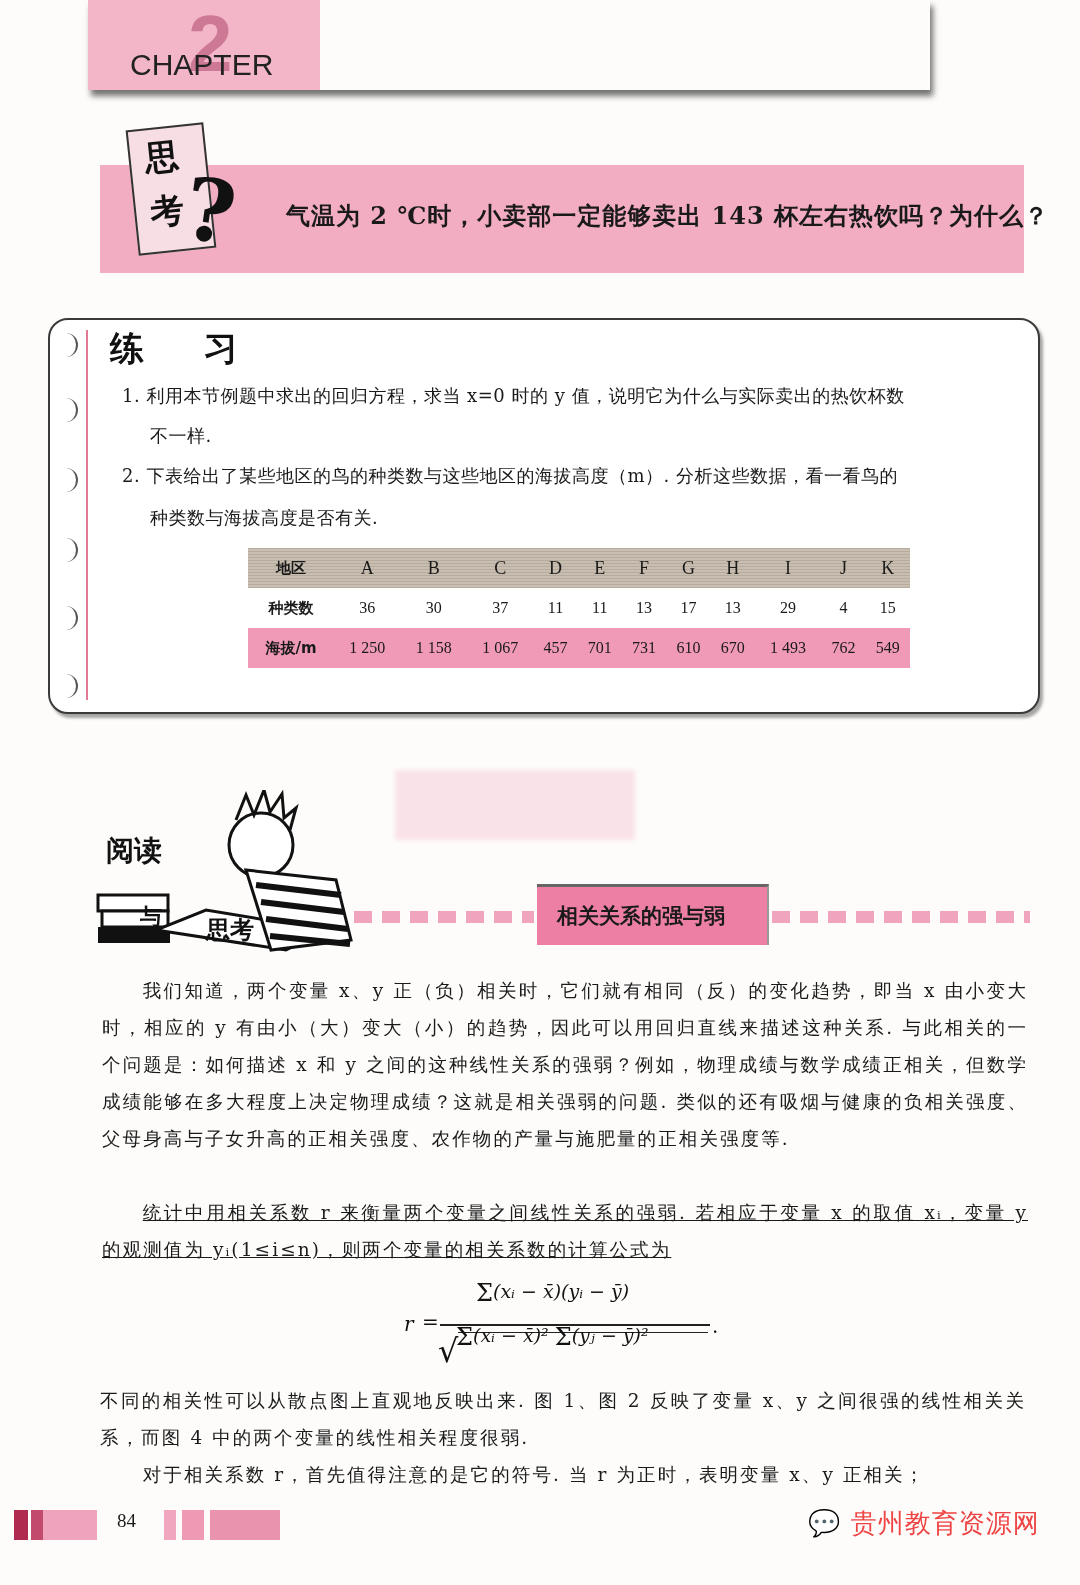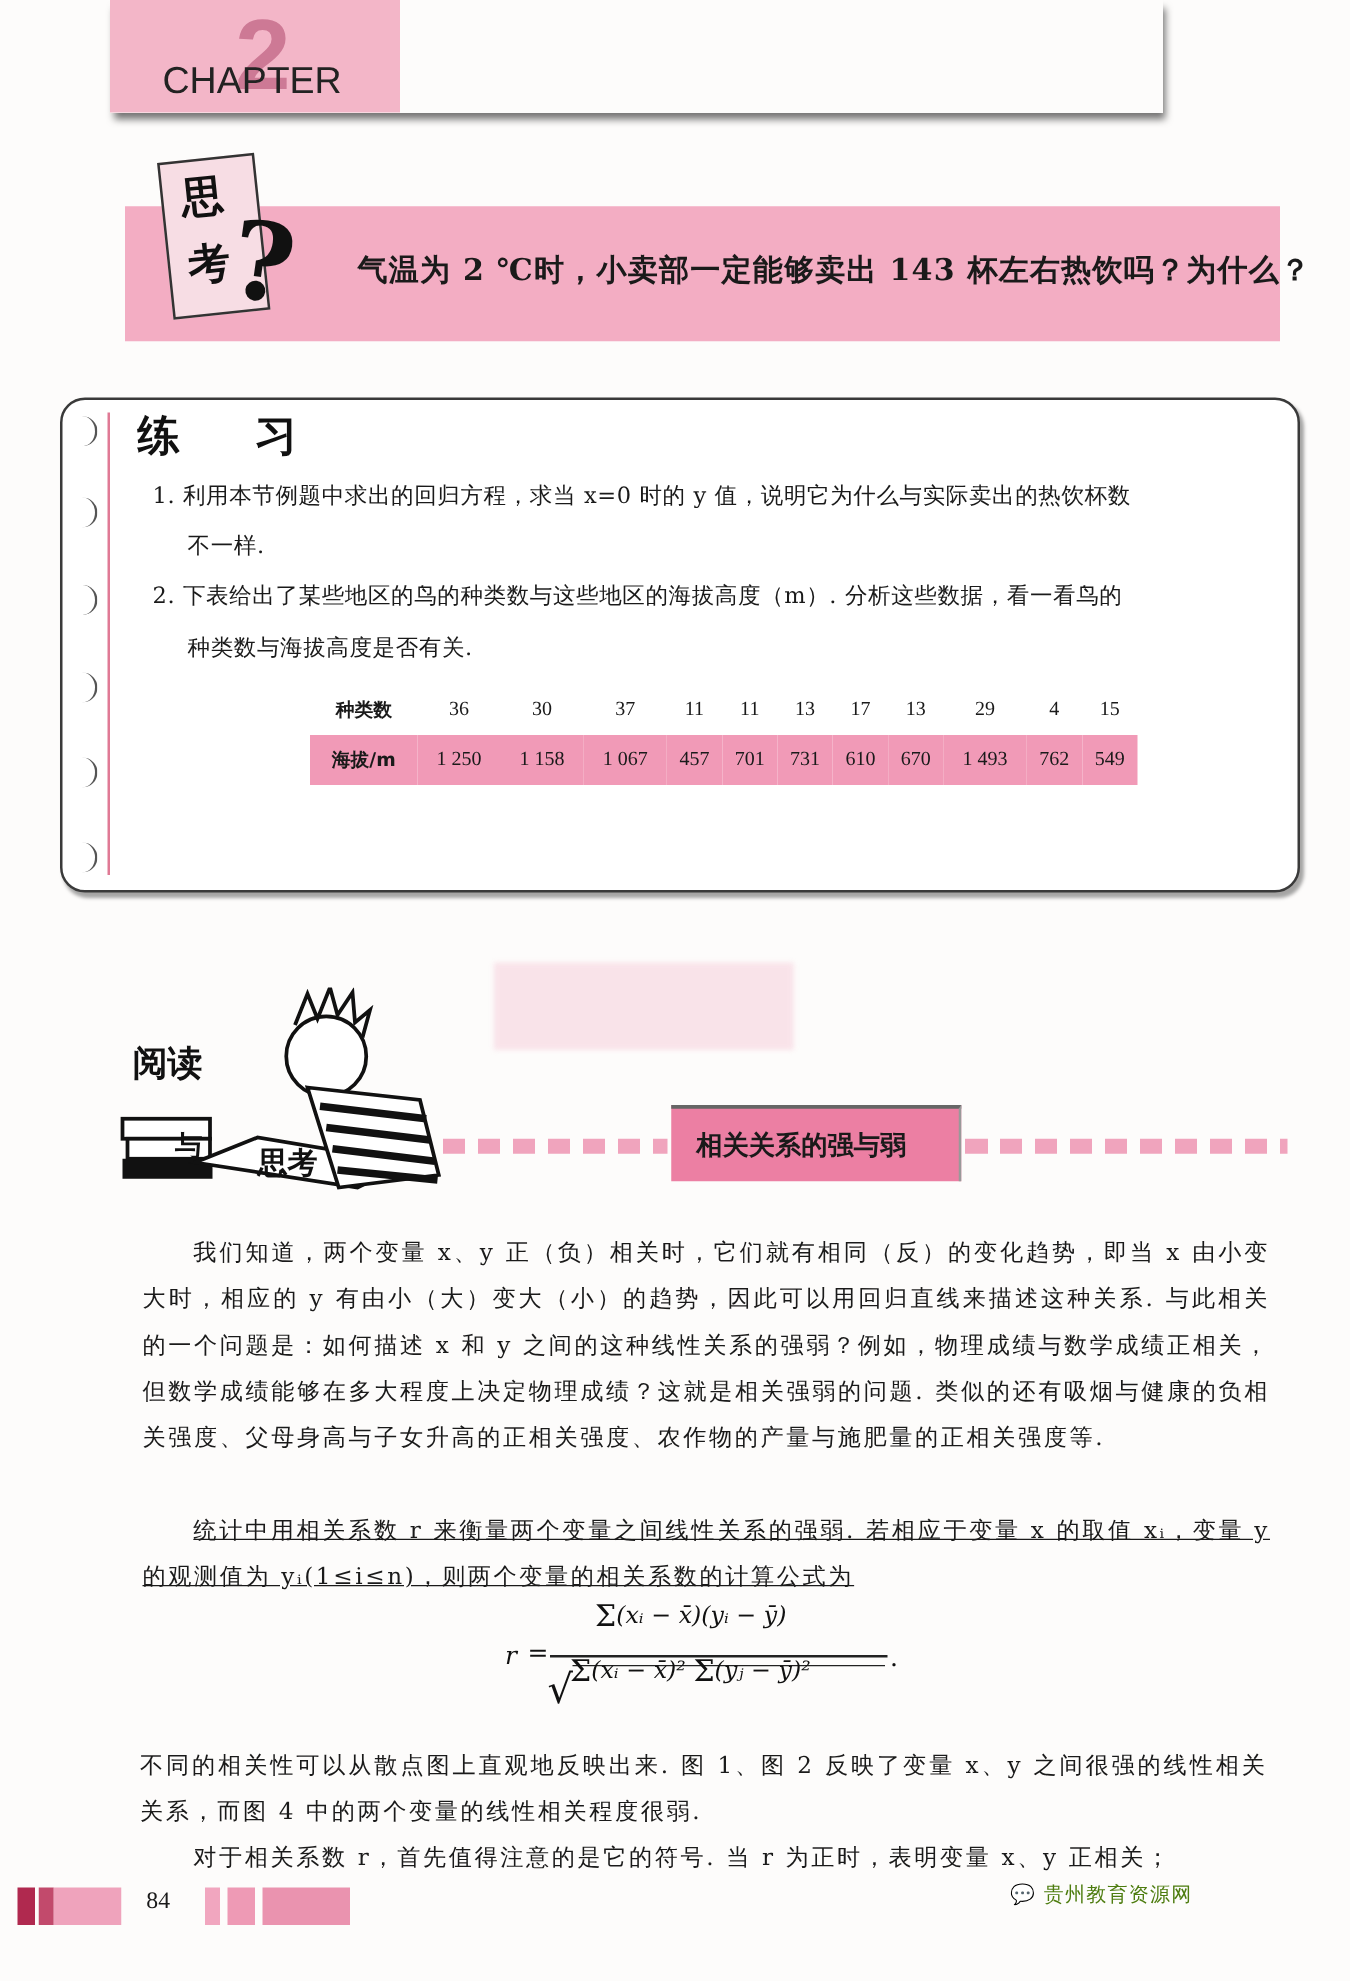--- a/index.html
+++ b/index.html
@@ -113,41 +113,41 @@
     .section-tag span {
       position: absolute; left: 20px; top: 15px;
       font-family: "DejaVu Sans", sans-serif; font-weight: bold; font-size: 21px; color: #1a1a1a;
     }
 
     
     .para {
       left: 98px; width: 934px; font-size: 18.5px; line-height: 37px;
       letter-spacing: 2.1px; text-align: justify; color: #1a1a1a;
     }
-    .para p { margin: 16px; }
+    .para p { margin: 4px; }
     .indent { text-indent: 2.2em; }
 
     
     .formula { left: 400px; top: 1272px; width: 330px; height: 110px; font-family: "DejaVu Serif", serif; font-style: italic; color: #111; }
     .formula .r { position: absolute; left: 4px; top: 40px; font-size: 20px; }
     .formula .eq { position: absolute; left: 22px; top: 38px; font-size: 20px; font-style: normal; }
     .formula .num { position: absolute; left: 76px; top: 4px; font-size: 19px; }
     .formula .bar { position: absolute; left: 40px; top: 52px; width: 270px; height: 1.5px; background: #222; }
     .formula .den { position: absolute; left: 56px; top: 48px; font-size: 19px; }
     .formula .sqrt { position: absolute; left: 38px; top: 60px; font-size: 32px; font-style: normal; }
     .formula .sqrtline { position: absolute; left: 58px; top: 60px; width: 250px; height: 1.2px; background: #222; }
     .formula .dot { position: absolute; left: 312px; top: 42px; font-size: 20px; font-style: normal; }
     .sig { font-size: 24px; font-style: normal; position: relative; top: 3px; }
 
     
     .foot-blk { top: 1510px; height: 30px; }
     .page-num { left: 117px; top: 1510px; font-size: 19px; font-family: "Liberation Serif", serif; }
     .watermark {
       left: 808px; top: 1506px; font-family: "DejaVu Sans", sans-serif;
-      font-size: 16px; color: #4d7c0f; letter-spacing: 1px;
+      font-size: 26px; color: #ef4444; letter-spacing: 1px;
     }
   </style>
 </head>
 <body>
 
 <div class="abs header">
   <div class="header-left">
     <div class="chap-num">2</div>
     <div class="chap-word">CHAPTER</div>
   </div>
@@ -171,20 +171,34 @@
 <div class="abs ring" style="top:674px"></div>
 
 <div class="abs ex-title">练 习</div>
 <div class="abs ex-line ex-1a">1. 利用本节例题中求出的回归方程，求当 x=0 时的 y 值，说明它为什么与实际卖出的热饮杯数</div>
 <div class="abs ex-line ex-1b">不一样.</div>
 <div class="abs ex-line ex-2a">2. 下表给出了某些地区的鸟的种类数与这些地区的海拔高度（m）. 分析这些数据，看一看鸟的</div>
 <div class="abs ex-line ex-2b">种类数与海拔高度是否有关.</div>
 
 <table class="abs bird-table">
   <tbody>
+      <tr class="row-head">
+    <td class="rh">地区</td>
+    <td>A</td>
+    <td>B</td>
+    <td>C</td>
+    <td>D</td>
+    <td>E</td>
+    <td>F</td>
+    <td>G</td>
+    <td>H</td>
+    <td>I</td>
+    <td>J</td>
+    <td>K</td>
+  </tr>
   <tr class="row-species">
     <td class="rh">种类数</td>
     <td>36</td>
     <td>30</td>
     <td>37</td>
     <td>11</td>
     <td>11</td>
     <td>13</td>
     <td>17</td>
     <td>13</td>

